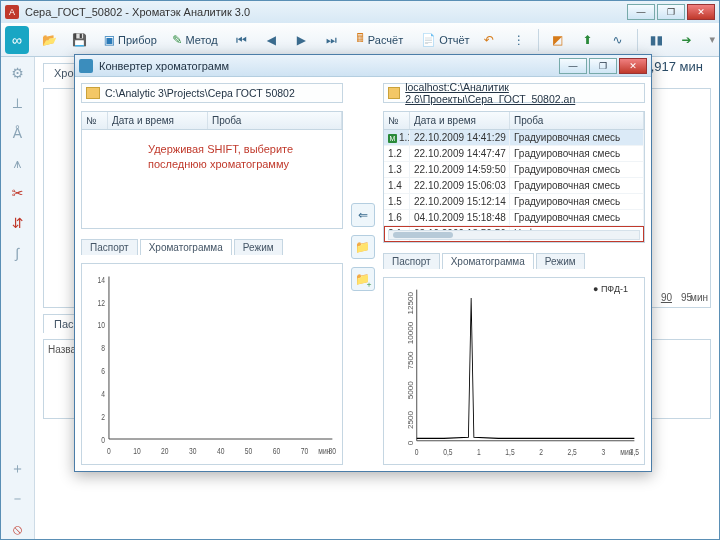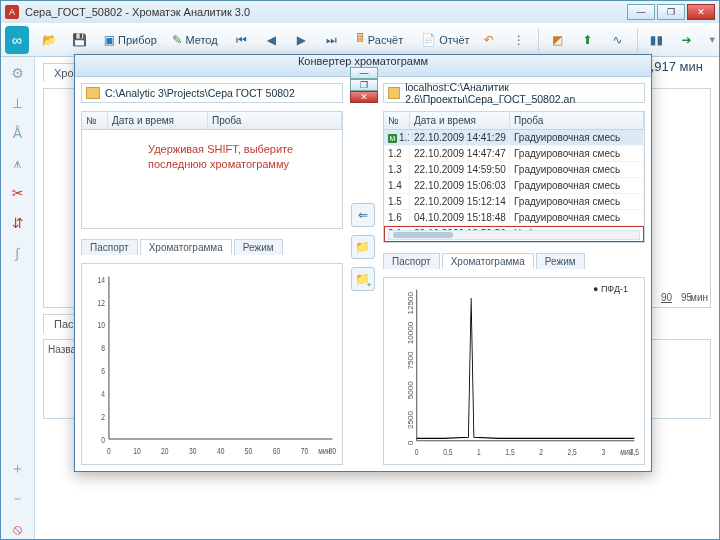--- a/index.html
+++ b/index.html
@@ -30,21 +30,21 @@
   .content { flex:1; padding:6px 8px; display:flex; flex-direction:column; gap:6px;}
   .tab-row { display:flex; gap:2px; font-size:11px; }
   .tab { padding:3px 10px; background:#eef4f9; border:1px solid #c5d6e2; border-bottom:none; color:#456;}
   .tab.active { background:#fff; }
   .chart-placeholder { border:1px solid #c5d6e2; height:220px; background:#fff; position:relative;}
   .axis-label { position:absolute; font-size:10px; color:#555;}
   .status-time { position:absolute; top:58px; right:16px; font-size:13px; color:#2a4b66; }
 
   
   .dialog { position:absolute; top:54px; left:74px; width:578px; height:418px; background:#fff; border:1px solid #4b7da8; box-shadow:0 4px 14px rgba(0,0,0,.3);}
-  .dialog-titlebar { height:22px; background:linear-gradient(#eaf3fb,#cfe3f3); border-bottom:1px solid #b4cee0; display:flex; align-items:center; padding:0 4px; font-size:11px; color:#234;flex-direction:column;}
+  .dialog-titlebar { height:22px; background:linear-gradient(#eaf3fb,#cfe3f3); border-bottom:1px solid #b4cee0; display:flex; align-items:center; padding:0 4px; font-size:11px; color:#234;}
   .dialog-titlebar .icon{width:14px;height:14px;background:#3b8dbd;margin-right:6px;border-radius:2px;}
   .dialog-titlebar .spacer{flex:1;}
   .dialog-body { position:absolute; top:22px; left:0; right:0; bottom:0; display:flex; padding:6px; gap:6px;}
   .pane { flex:1; display:flex; flex-direction:column; gap:8px; min-width:0;}
   .center-col{ width:28px; display:flex; flex-direction:column; align-items:center; gap:8px; padding-top:120px;}
   .center-col .btn{ width:24px; height:24px; border:1px solid #b4cee0; background:#eef6fb; border-radius:3px; display:flex;align-items:center;justify-content:center; font-size:12px; color:#3a6b8e;}
   .path-bar { height:20px; border:1px solid #c5d6e2; background:#fdfefe; display:flex; align-items:center; padding:0 4px; font-size:10.5px; color:#234;}
   .path-bar .folder{width:14px;height:12px;background:#f3c766;border:1px solid #caa23a;margin-right:5px;}
   .table { border:1px solid #c5d6e2; background:#fff; flex:0 0 118px; overflow:hidden; position:relative;}
   .table.left{ flex:0 0 118px; }
@@ -242,21 +242,21 @@
 
     <div class="center-col">
       <div class="btn">⇐</div>
       <div class="btn">📁</div>
       <div class="btn" style="position:relative;">📁<span style="position:absolute;right:1px;bottom:0;font-size:8px;color:#2a8a3a;">＋</span></div>
     </div>
 
     <div class="pane">
       <div class="path-bar">
         <div class="folder"></div>
-        <span style="overflow:hidden;text-overflow:ellipsis;">localhost:C:\Аналитик 2.6\Проекты\Сера_ГОСТ_50802.an</span>
+        <span style="overflow:hidden;text-overflow:ellipsis;text-decoration:underline;">localhost:C:\Аналитик 2.6\Проекты\Сера_ГОСТ_50802.an</span>
       </div>
       <div class="table" style="flex:0 0 132px;">
         <div class="thead">
           <div class="th n">№</div>
           <div class="th d">Дата и время</div>
           <div class="th p">Проба</div>
         </div>
         <div id="rows-host">
             <div class="row selected">
               <div class="td n"><span class="m">M</span>1.1</div>

